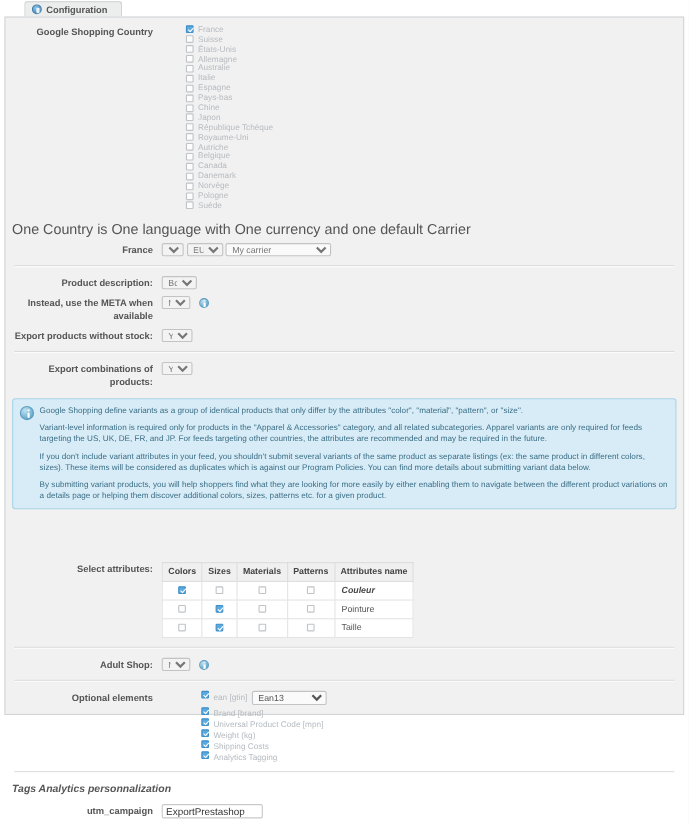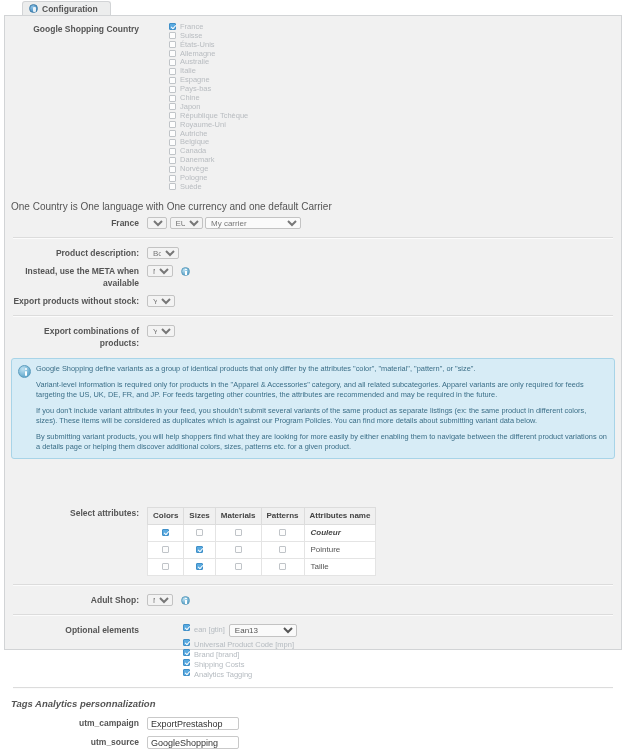--- a/index.html
+++ b/index.html
@@ -147,21 +147,21 @@
     display:flex; align-items:center; gap:4px;
     height:7.8px; margin-bottom:1.1px;
   }
   .country-item span {
     font-size:7.5px; color:#b8bcc0; line-height:8px;
   }
   .country-item.checked span { color:#b8bcc0; }
 
   .note {
     padding:6px 0 2px 6px;
-    font-size:10px;
+    font-size:13px;
     color:#555;
   }
 
   
   .infobox {
     margin:6px 6px 4px 6px;
     background:#d7ecf6;
     border:1px solid #a8d4e8;
     border-radius:3px;
     padding:5px 7px 6px 24px;
@@ -475,25 +475,29 @@
       <div class="opt-item first">
         <input type="checkbox" checked="" style="">
         <span>ean [gtin]</span>
         <select class="sel w-ean">
           <option>Ean13</option>
         </select>
       </div>
       <div class="opt-list" id="opt-list">
           <div class="opt-item">
             <input type="checkbox" checked="" style="">
-            <span>Universal Product Code [mpn]</span>
+            <span>Brand [brand]</span>
           </div>
           <div class="opt-item">
             <input type="checkbox" checked="" style="">
-            <span>Brand [brand]</span>
+            <span>Universal Product Code [mpn]</span>
+          </div>
+          <div class="opt-item">
+            <input type="checkbox" checked="" style="">
+            <span>Weight (kg)</span>
           </div>
           <div class="opt-item">
             <input type="checkbox" checked="" style="">
             <span>Shipping Costs</span>
           </div>
           <div class="opt-item">
             <input type="checkbox" checked="" style="">
             <span>Analytics Tagging</span>
           </div>
         </div>

